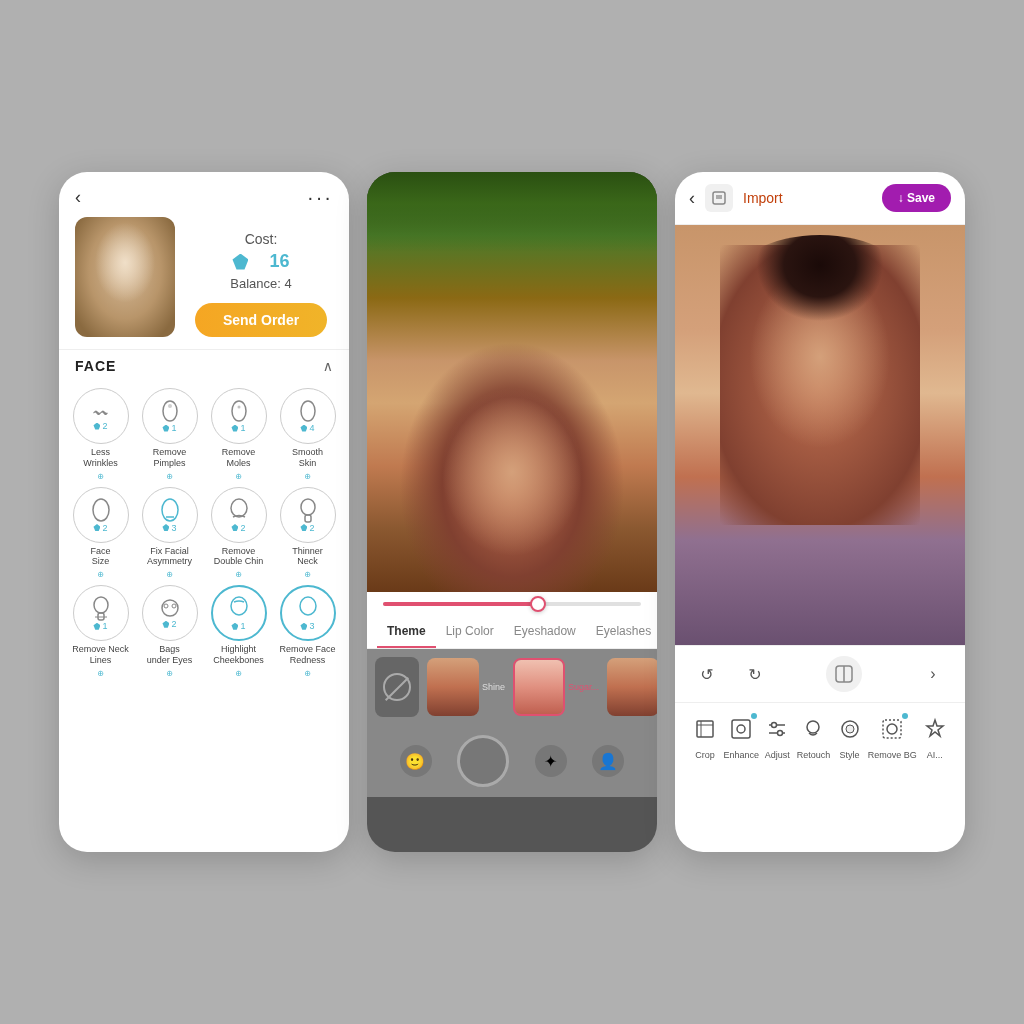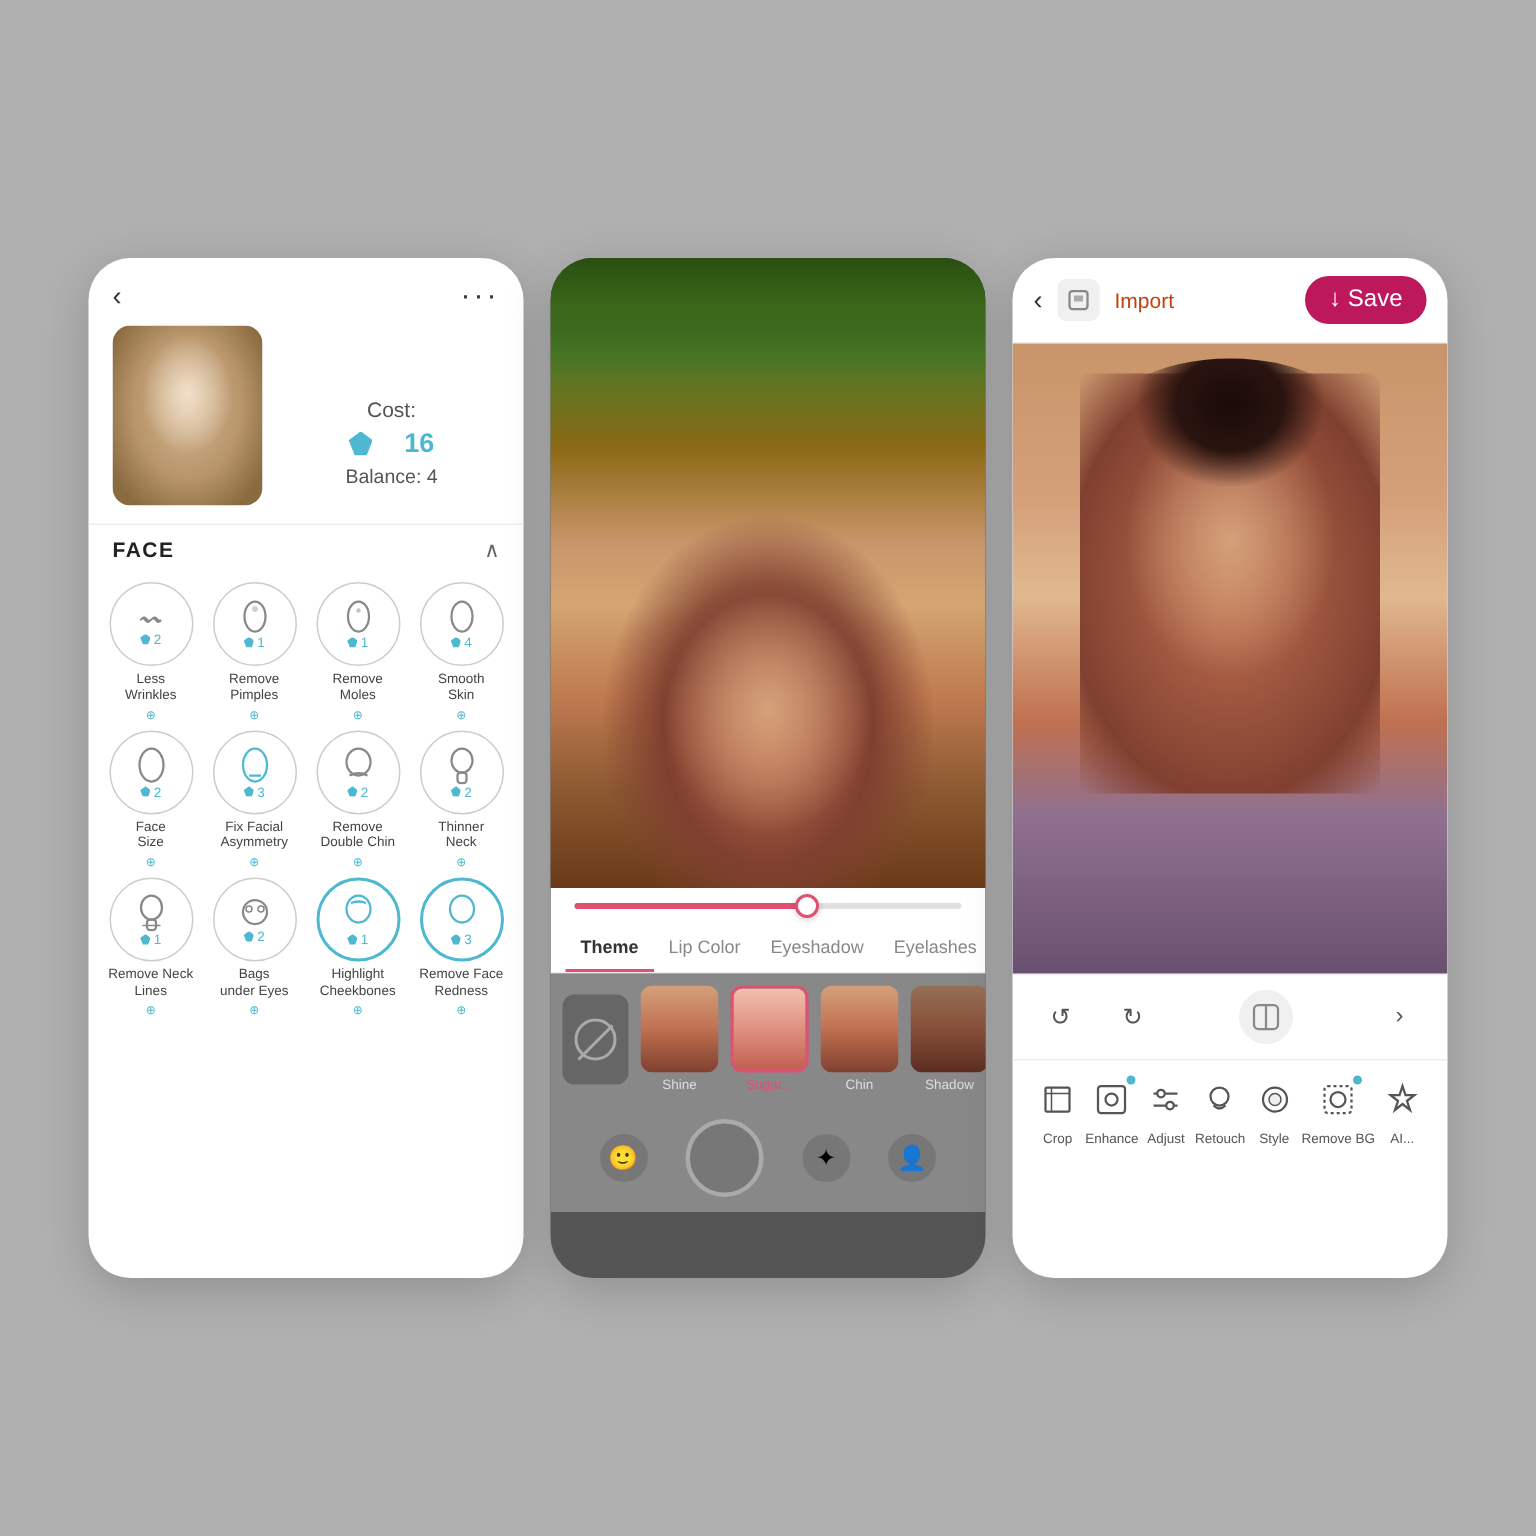--- a/index.html
+++ b/index.html
@@ -289,21 +289,20 @@
       position: absolute;
       width: 2px;
       height: 32px;
       background: #aaa;
       top: -2px;
       left: 11px;
       transform: rotate(45deg);
     }
     .p2-preset {
       display: flex;
-      flex-direction: column;
       align-items: center;
       gap: 3px;
       justify-content: flex-end;
     }
     .p2-preset-img {
       width: 52px;
       height: 58px;
       border-radius: 8px;
       overflow: hidden;
     }
@@ -381,27 +380,27 @@
       align-items: center;
       justify-content: center;
       font-size: 14px;
     }
     .p3-import-label {
       font-size: 14px;
       color: #c2410c;
       font-weight: 500;
     }
     .p3-save-btn {
-      background: #be185d;
+      background: #a21caf;
       color: #fff;
       border: none;
       border-radius: 18px;
       padding: 7px 16px;
-      font-size: 16px;
-      font-weight: 400;
+      font-size: 12px;
+      font-weight: 700;
       cursor: pointer;
       display: flex;
       align-items: center;
       gap: 4px;
     }
     .p3-image {
       width: 100%;
       height: 420px;
       background: linear-gradient(180deg, #c8956a 0%, #d4a07a 25%, #e0b890 40%, #c07050 60%, #907090 75%, #6a5070 100%);
       position: relative;
@@ -504,20 +503,21 @@
       <div class="p1-photo">
         <div class="p1-photo-face"></div>
       </div>
       <div class="p1-cost-area">
         <span class="p1-cost-label">Cost:</span>
         <div class="p1-cost-value">
           <span class="diamond-icon"></span>
           <span>16</span>
         </div>
         <span class="p1-balance">Balance: 4</span>
+        <button class="p1-send-btn">Send Order</button>
       </div>
     </div>
     <div class="p1-section-header">
       <span class="p1-section-title">FACE</span>
       <span class="p1-chevron">∧</span>
     </div>
     <div class="p1-grid">
 
       <div class="p1-item">
         <div class="p1-circle">

